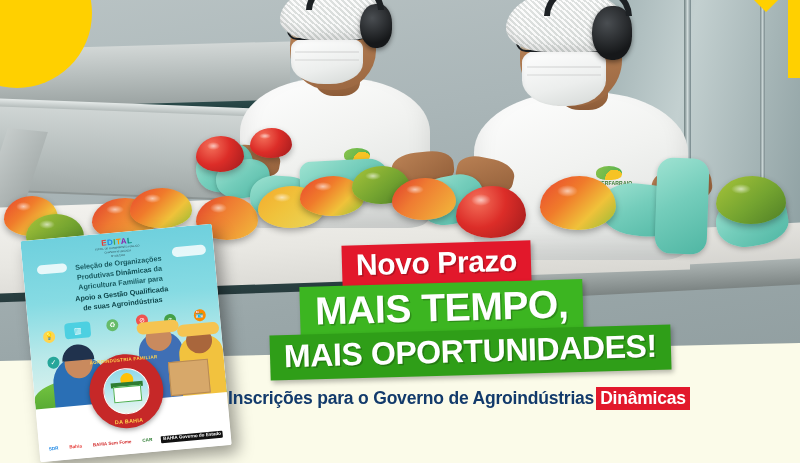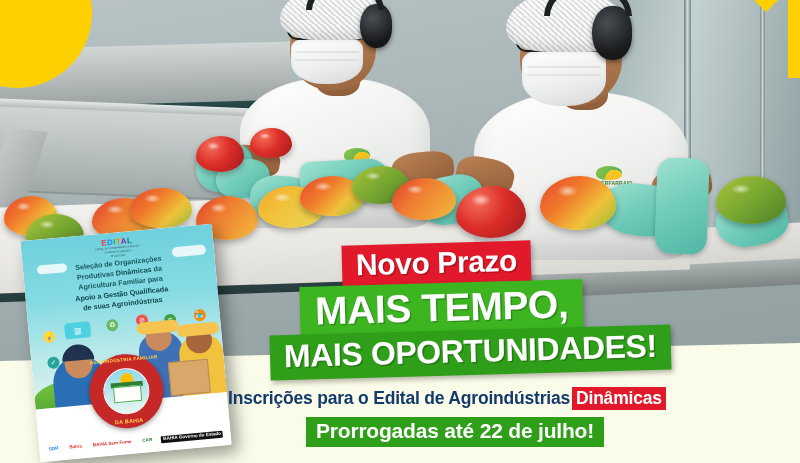--- a/index.html
+++ b/index.html
@@ -513,17 +513,16 @@
       <div class="br-logo-chip" style="color:#2e7d32;">CAR</div>
       <div class="br-logo-chip" style="background:#111; color:#fff;">BAHIA Governo do Estado</div>
     </div>
   </div>
 
   <div class="hl-band band-novo">Novo Prazo</div>
   <div class="hl-band band-mais1">MAIS TEMPO,</div>
   <div class="hl-band band-mais2">MAIS OPORTUNIDADES!</div>
 
   <div class="sub1">
-    <span>Inscrições para o Edital de  Agroindústrias</span><span class="hi">Dinâmicas</span>
+    <span>Inscrições para o Governo de  Agroindústrias</span><span class="hi">Dinâmicas</span>
   </div>
-  <div class="sub2">Prorrogadas até 22 de julho!</div>
 
 </div>
 
 </body></html>

